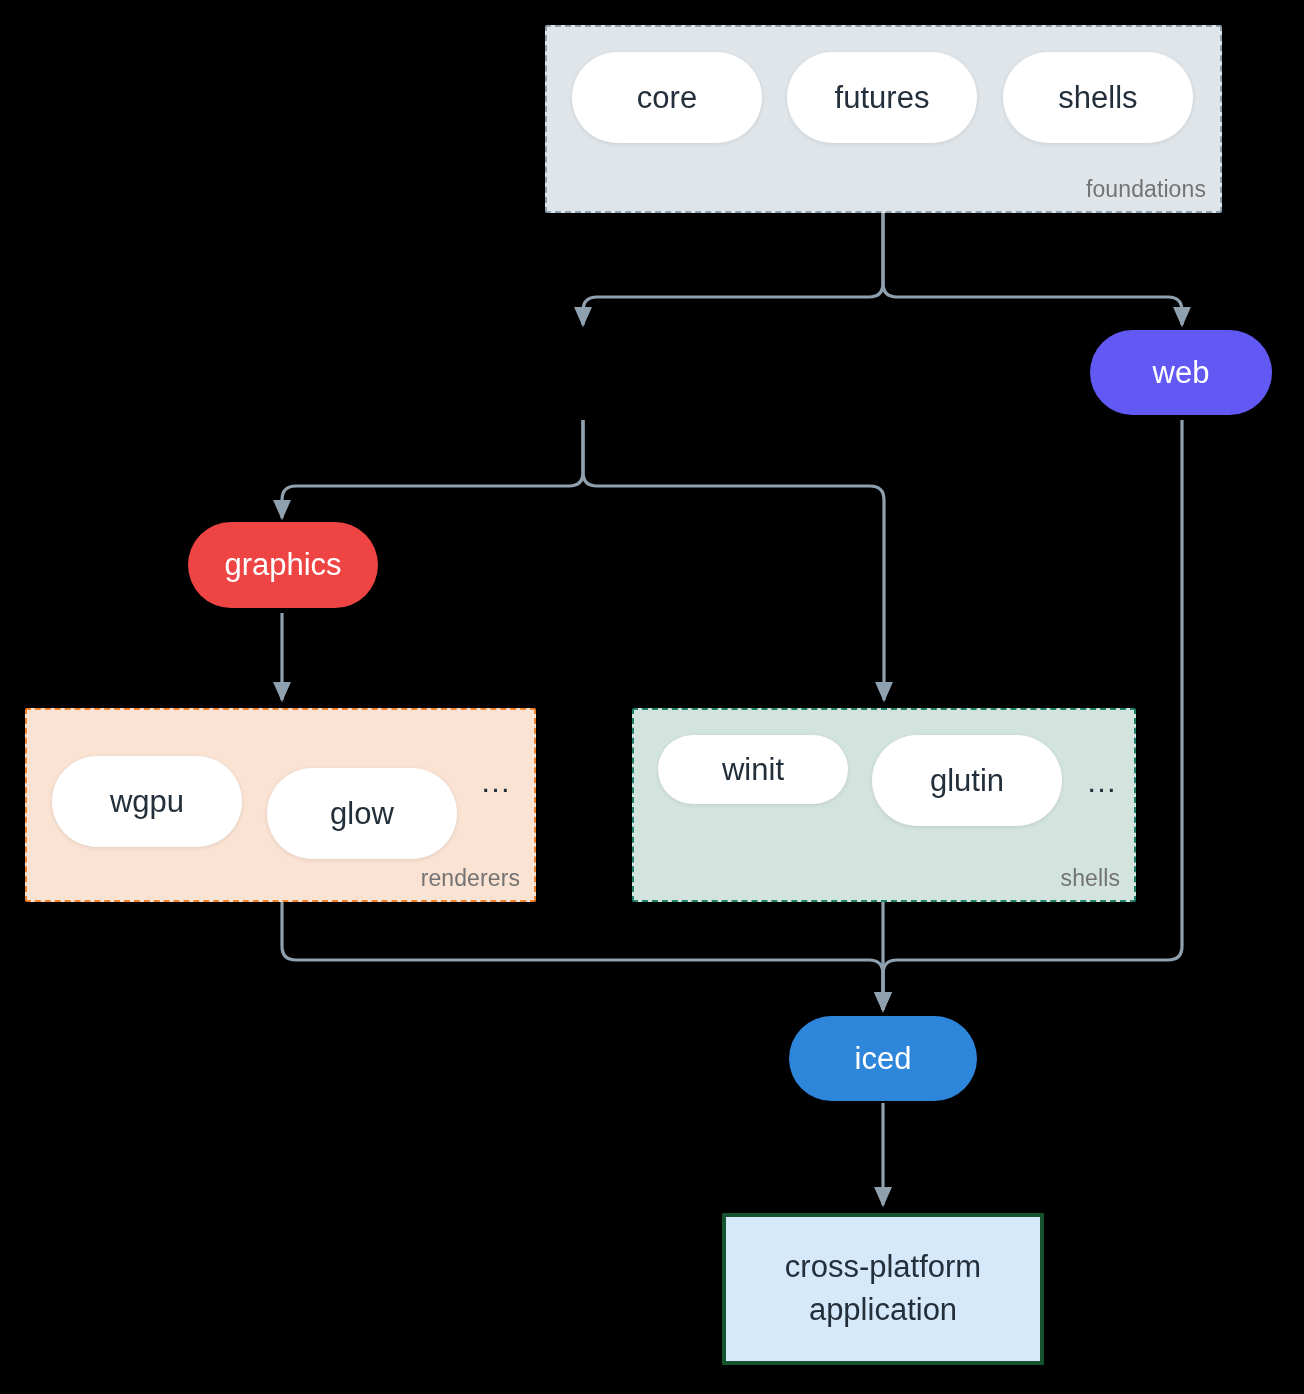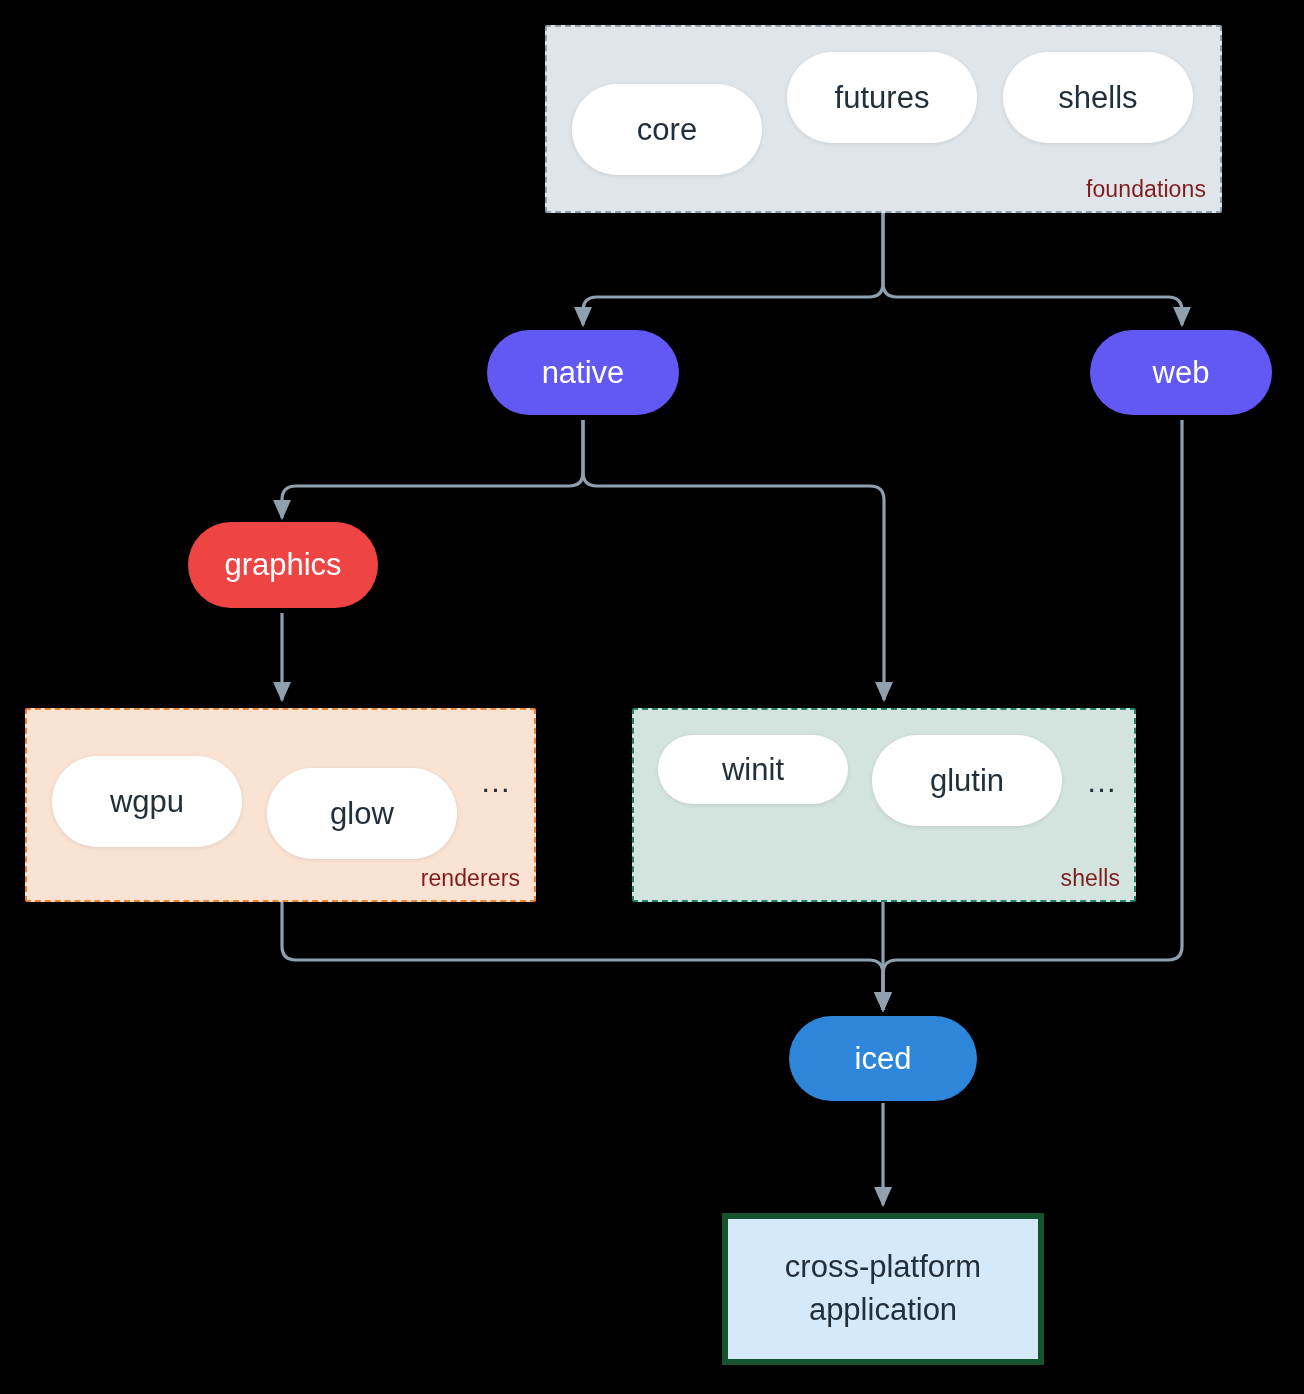--- a/index.html
+++ b/index.html
@@ -26,21 +26,21 @@
     position: absolute;
     box-sizing: border-box;
     border-style: dashed;
     border-width: 2px;
   }
   .cluster-label {
     position: absolute;
     right: 14px;
     bottom: 8px;
     font-size: 23px;
-    color: #7f1d1d;
+    color: #737373;
     white-space: nowrap;
     letter-spacing: .1px;
   }
   #cluster-foundations {
     left: 545px; top: 25px;
     width: 677px; height: 188px;
     background: #e0e5e9;
     border-color: #8fa0ae;
     border-radius: 2px;
   }
@@ -85,21 +85,21 @@
   #node-native, #node-web { background: #6259f5; }
   #node-graphics { background: #ef4444; }
   #node-iced { background: #2e86db; }
   
   #node-application {
     position: absolute;
     left: 722px; top: 1213px;
     width: 322px; height: 152px;
     box-sizing: border-box;
     background: #d6e9fb;
-    border: 6px solid #14532d;
+    border: 4px solid #14532d;
     border-radius: 1px;
     display: flex;
     flex-direction: column;
     align-items: center;
     justify-content: center;
     color: #232f3a;
     font-size: 31px;
     line-height: 1.38;
   }
   
@@ -138,25 +138,24 @@
 
       <path d="M 1182 420 L 1182 946 Q 1182 960 1168 960 L 897 960 Q 883 960 883 974 L 883 1010" marker-end="url(#arrow)"></path>
 
       <path d="M 883 1103 L 883 1205" marker-end="url(#arrow)"></path>
     </g>
   </svg>
 
   <div class="cluster" id="cluster-foundations">
     <span class="cluster-label">foundations</span>
   </div>
-  <div class="leaf-pill" id="leaf-core" style="left:572px; top:52px; width:190px; height:91px;margin-top:32px;">core</div>
+  <div class="leaf-pill" id="leaf-core" style="left:572px; top:52px; width:190px; height:91px;">core</div>
   <div class="leaf-pill" id="leaf-futures" style="left:787px; top:52px; width:190px; height:91px;">futures</div>
   <div class="leaf-pill" id="leaf-style" style="left:1003px; top:52px; width:190px; height:91px;">shells</div>
 
-  <div class="node-pill" id="node-native" style="left:487px; top:330px; width:192px; height:85px;">native</div>
   <div class="node-pill" id="node-web" style="left:1090px; top:330px; width:182px; height:85px;">web</div>
 
   <div class="node-pill" id="node-graphics" style="left:188px; top:522px; width:190px; height:86px;">graphics</div>
 
   <div class="cluster" id="cluster-renderers">
     <span class="cluster-label">renderers</span>
   </div>
   <div class="leaf-pill" id="leaf-wgpu" style="left:52px; top:756px; width:190px; height:91px;">wgpu</div>
   <div class="leaf-pill" id="leaf-glow" style="left:267px; top:768px; width:190px; height:91px;">glow</div>
   <span class="ellipsis" id="ellipsis-renderers" style="left:480px; top:764px;">…</span>

